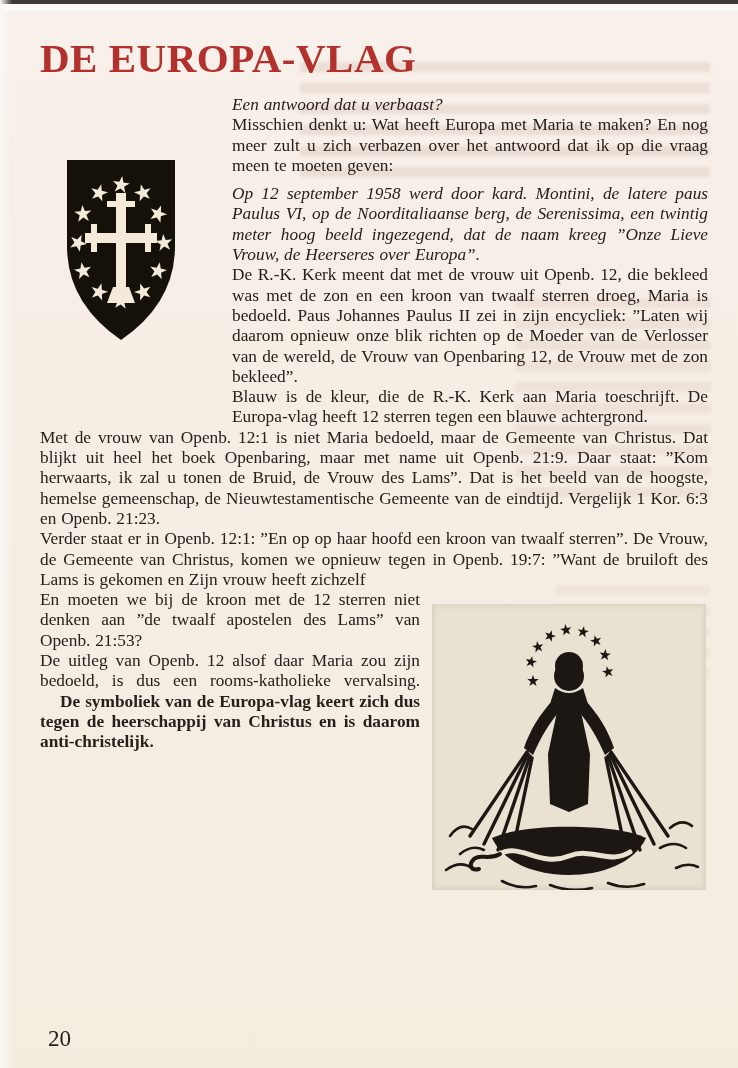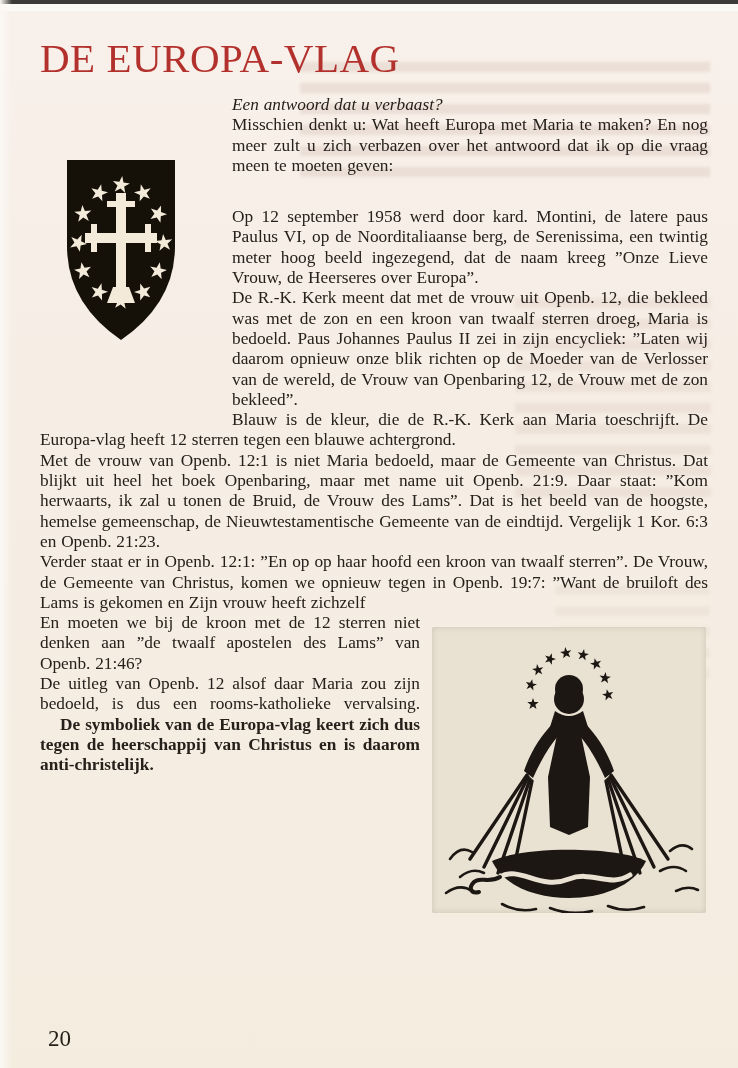--- a/index.html
+++ b/index.html
@@ -28,30 +28,30 @@
   .g1{top:62px;left:300px;width:410px;height:118px;}
   .g2{top:298px;left:515px;width:196px;height:205px;opacity:.75;}
   .g3{top:585px;left:555px;width:155px;height:95px;opacity:.55;}
   .content{
     position:relative;
     padding:38px 30px 0 40px;
   }
   h1{
     margin:0 0 16px 0;
     font-size:41px;line-height:1.0;
-    font-weight:normal;letter-spacing:.5px;
+    font-weight:bold;letter-spacing:.5px;
     color:#b3312d;
   }
   p{margin:0;}
   .body-text{
     font-size:17.3px;line-height:20.3px;
     text-align:justify;hyphens:auto;word-spacing:.5px;
   }
   .lead,.maar{font-style:italic;margin-left:45px;}
-  .gap-top{margin-top:31px;}
+  .gap-top{margin-top:8px;font-style:italic;}
   .maar{margin-top:22px;}
   .flow1::after,.flow2::after{content:"";display:block;clear:both;}
   .shield-col{
     float:left;width:192px;height:322px;
   }
   .shield-col svg{display:block;margin-top:58px;margin-left:20px;}
   .maria-col{
     float:right;width:276px;height:302px;
     margin-left:12px;
   }
@@ -172,19 +172,19 @@
               <path d="M238,224 q12,-10 22,-2"></path>
               <path d="M228,244 q14,-8 26,0"></path>
               <path d="M244,264 q12,-6 22,-1"></path>
               <path d="M70,277 q16,9 34,5"></path>
               <path d="M118,281 q20,8 42,3"></path>
               <path d="M176,279 q18,7 36,1"></path>
             </g>
           </svg>
         </div>
       </div>
-      <p class="body-text">En moeten we bij de kroon met de 12 sterren niet denken aan ”de twaalf apostelen des Lams” van Openb. 21:46?</p>
+      <p class="body-text">En moeten we bij de kroon met de 12 sterren niet denken aan ”de twaalf apostelen des Lams” van Openb. 21:53?</p>
       <p class="body-text"><span>De uitleg van Openb. 12 alsof daar Maria zou zijn bedoeld, is dus een rooms-katholieke vervalsing. </span><span class="bold-run">De symboliek van de Europa-vlag keert zich dus tegen de heerschappij van Christus en is daarom anti-christelijk.</span></p>
     </section>
   </div>
 
   <div class="page-number">20</div>
 </div>
 
 </body></html>

